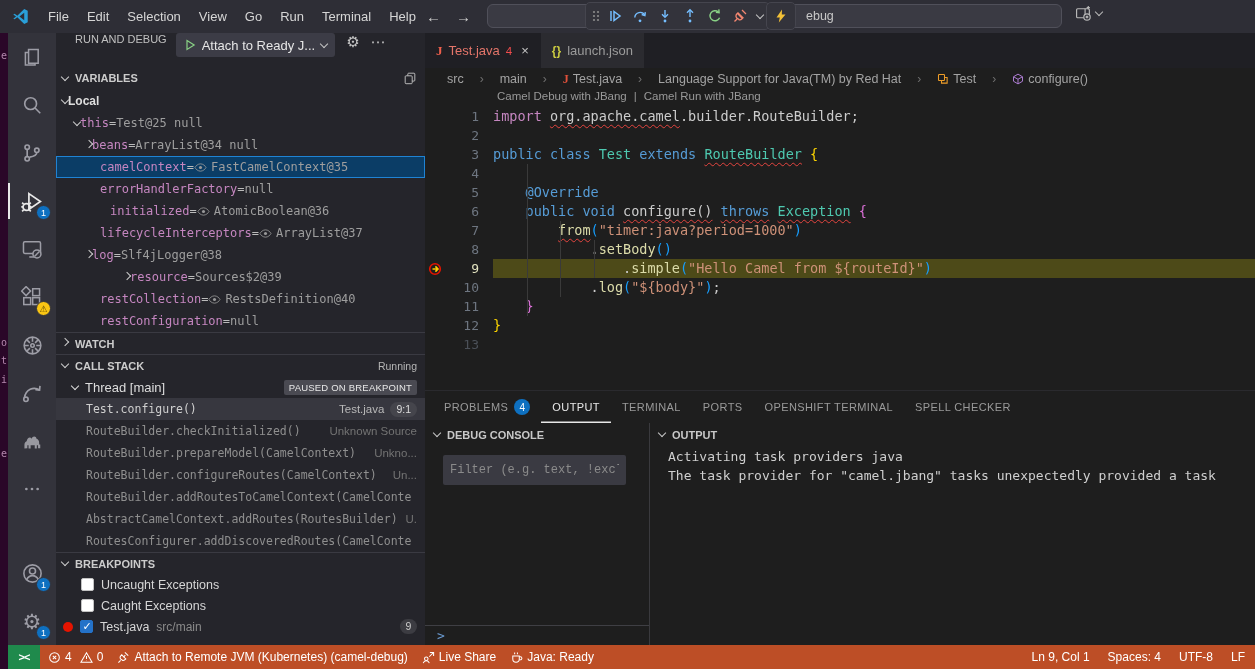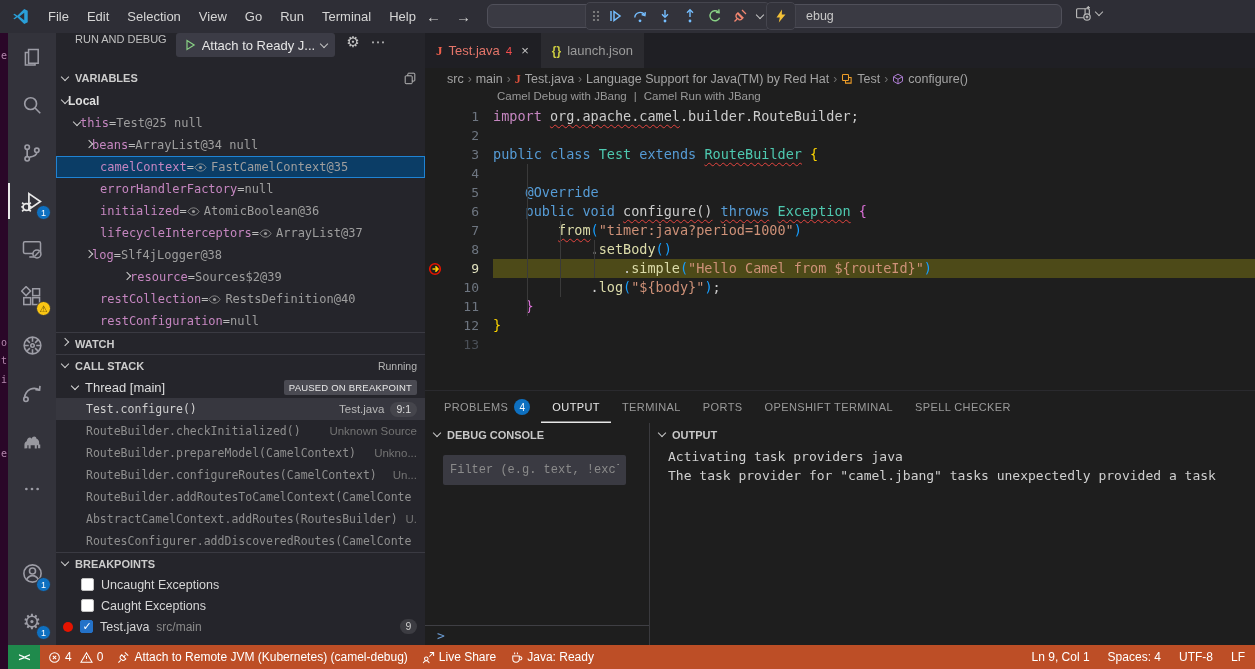--- a/index.html
+++ b/index.html
@@ -81,21 +81,21 @@
   
   .editor{position:absolute;left:425px;top:33px;width:830px;height:357px;background:#1e1e1e;z-index:4}
   .tabsbar{height:35px;background:#1f1f24;display:flex}
   .tab{display:flex;align-items:center;gap:6px;padding:0 11px;font-size:13px;height:100%}
   .tab.active{background:#1f1f24;color:#e4756a}
   .tab.inactive{background:#2b2b30;color:#9b9b9b;border-left:1px solid #1f1f24;border-right:1px solid #1f1f24}
   .tab .jicon{color:#ee5f4c;font-weight:bold;font-size:13px;font-family:"Liberation Serif",serif}
   .tab .dirty{color:#f14c4c;font-size:11.5px}
   .tab .closex{color:#c5c5c5;font-size:13px;margin-left:3px}
   .tab .jsonicon{color:#cbcb41;font-weight:bold;font-size:12px}
-  .breadcrumbs{height:22px;display:flex;align-items:center;gap:4px;padding-left:22px;font-size:12.5px;color:#a3a3a3;white-space:nowrap}
+  .breadcrumbs{height:22px;display:flex;align-items:center;gap:16px;padding-left:22px;font-size:12.5px;color:#a3a3a3;white-space:nowrap}
   .bsep{color:#6f6f6f;font-size:12px}
   .bitem{display:flex;align-items:center;gap:4px}
   .bjava{color:#e0503a;font-weight:bold;font-size:12px;font-family:"Liberation Serif",serif}
   .codelens{height:17px;font-size:11.5px;color:#999;padding-left:72px;display:flex;gap:7px;align-items:flex-start}
   .codewrap{position:relative}
   .cline{height:19px;display:flex;align-items:stretch;font:13.5px "DejaVu Sans Mono",monospace;white-space:pre}
   .gut{width:22px;display:flex;align-items:center;justify-content:center;flex:none}
   .lnum{width:32px;text-align:right;margin-right:14px;color:#6e7681;font-size:13px;line-height:19px;flex:none}
   .lnum.dimnum{color:#4b5058}
   .cline.cur .lnum{color:#e3e3c0}
@@ -375,21 +375,21 @@
             </svg>
           </span>
           <span class="vval">FastCamelContext@35</span>
         </div>
         <div class="vrow" style="padding-left: 30px;">
           <span class="chsp"></span>
           <span class="vname">errorHandlerFactory</span>
           <span class="veq"> = </span>
           <span class="vval">null</span>
         </div>
-        <div class="vrow" style="padding-left: 30px;">
+        <div class="vrow" style="padding-left: 40px;">
           <span class="chsp"></span>
           <span class="vname">initialized</span>
           <span class="veq"> = </span>
           <span class="eye">
             <svg width="13" height="13" viewBox="0 0 16 16">
               <path d="M8 3.5C4.8 3.5 2.1 6.1 1.2 8c.9 1.9 3.6 4.5 6.8 4.5s5.9-2.6 6.8-4.5C13.9 6.1 11.2 3.5 8 3.5z" fill="none" stroke="#9a9a9a"></path>
               <circle cx="8" cy="8" r="1.9" fill="#9a9a9a"></circle>
             </svg>
           </span>
           <span class="vval">AtomicBoolean@36</span>

